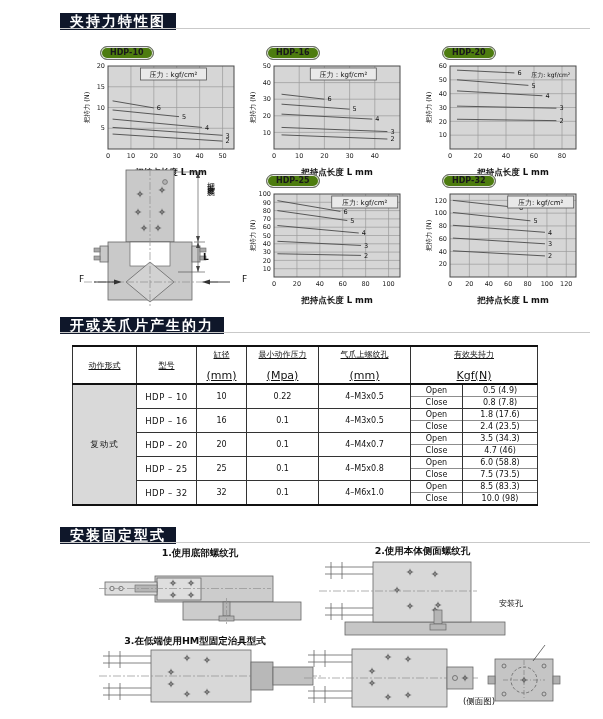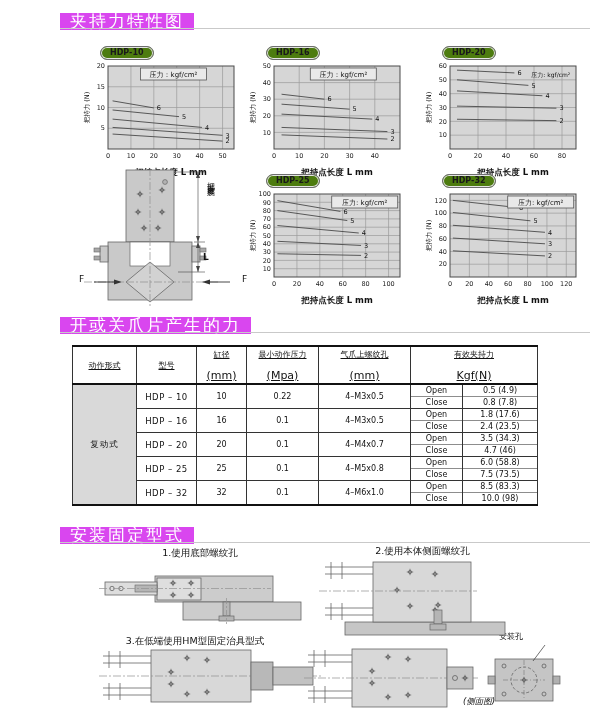--- a/index.html
+++ b/index.html
@@ -1,18 +1,18 @@
 <!DOCTYPE html>
 <html><head>
 <meta charset="utf-8">
 <style>
   html,body{margin:0;padding:0;background:#fff;}
   #page{position:relative;width:603px;height:719px;background:#ffffff;overflow:hidden;
         font-family:"DejaVu Sans","Liberation Sans",sans-serif;color:#111;}
-  .sec-bar{position:absolute;background:#d946ef;color:#fff;font-size:17px;font-weight:normal;
+  .sec-bar{position:absolute;background:#0f172a;color:#fff;font-size:14px;font-weight:bold;
            padding:2px 10px;letter-spacing:2px;line-height:13px;}
   .sec-line{position:absolute;height:1px;background:#c9c9c9;}
   .chart{position:absolute;}
   .badge{display:inline-block;margin:0 0 1px 18px;background:#4d7c0f;border:1px solid #6e6e6e;
          border-radius:8px;padding:0 9px;font-size:8px;font-weight:bold;color:#1a1a1a;line-height:12px;
          box-shadow:inset 0 0 0 1px #e4e4e4;}
   .plot-mount{display:block;}
   .drawing{position:absolute;}
   .vlabel{position:absolute;writing-mode:vertical-rl;font-size:8px;letter-spacing:1px;color:#111;}
   .flabel{position:absolute;font-size:9px;color:#111;}
@@ -21,21 +21,21 @@
              font-size:8px;color:#111;border:1px solid #333;border-top:2px solid #111;border-bottom:2px solid #111;}
   .spec th{border-right:1px solid #333;border-bottom:2px solid #111;font-weight:normal;height:34px;
            padding:1px 2px;text-align:center;background:#fff;text-decoration:underline;}
   .spec th .sub{font-size:11px;margin-top:9px;}
   .spec td{border-right:1px solid #333;height:11px;padding:0 3px;text-align:center;background:#fff;}
   .spec td.action{background:#d9d9d9;font-size:8.5px;letter-spacing:1px;}
   .spec td.model{font-size:8.5px;letter-spacing:0.5px;}
   .spec tbody tr.group-start td{border-top:1px solid #333;}
   .spec tbody tr.sub td{border-top:1px solid #8d8d8d;}
   .note{position:absolute;left:62px;top:501px;font-size:8.5px;color:#111;}
-  .cap{position:absolute;font-size:9.5px;color:#111;}
+  .cap{position:absolute;font-size:9.5px;color:#111;font-weight:bold;}
   .small-lab{position:absolute;font-size:8px;color:#111;}
   svg{display:block;}
   svg text{font-family:"DejaVu Sans","Liberation Sans",sans-serif;}
 </style>
 </head>
 <body>
 <div id="page">
 
 <div class="sec-bar" style="left:60px;top:13px;">夹持力特性图</div>
 <div class="sec-line" style="left:60px;top:28px;width:530px;"></div>
@@ -421,22 +421,22 @@
         </tr>
       </tbody>
 </table>
 
 <div class="sec-bar" style="left:60px;top:527px;">安装固定型式</div>
 <div class="sec-line" style="left:60px;top:542px;width:530px;"></div>
 
 <div class="cap" style="left:85px;top:547px;width:230px;text-align:center;">1.使用底部螺纹孔</div>
 <div class="cap" style="left:315px;top:545px;width:215px;text-align:center;">2.使用本体侧面螺纹孔</div>
 <div class="cap" style="left:70px;top:635px;width:250px;text-align:center;">3.在低端使用HM型固定治具型式</div>
-<div class="small-lab" style="left:499px;top:631px;">安装孔</div>
-<div class="small-lab" style="left:463px;top:696px;font-size:8.5px;font-style:italic;">(侧面图)</div>
+<div class="small-lab" style="left:499px;top:598px;">安装孔</div>
+<div class="small-lab" style="left:463px;top:696px;font-size:8.5px;">(侧面图)</div>
 
 <div class="drawing" style="left:95px;top:562px;">
   <svg width="210" height="64">
     <rect x="60" y="14" width="118" height="26" fill="#cccccc" stroke="#666" stroke-width="0.8"></rect>
     <rect x="88" y="40" width="118" height="18" fill="#cccccc" stroke="#666" stroke-width="0.8"></rect>
     <rect x="62" y="16" width="44" height="22" fill="#dedede" stroke="#666" stroke-width="0.8"></rect>
     <use href="#cmark" x="78" y="21"></use>
         <use href="#cmark" x="96" y="21"></use>
     <use href="#cmark" x="78" y="33"></use>
         <use href="#cmark" x="96" y="33"></use>

